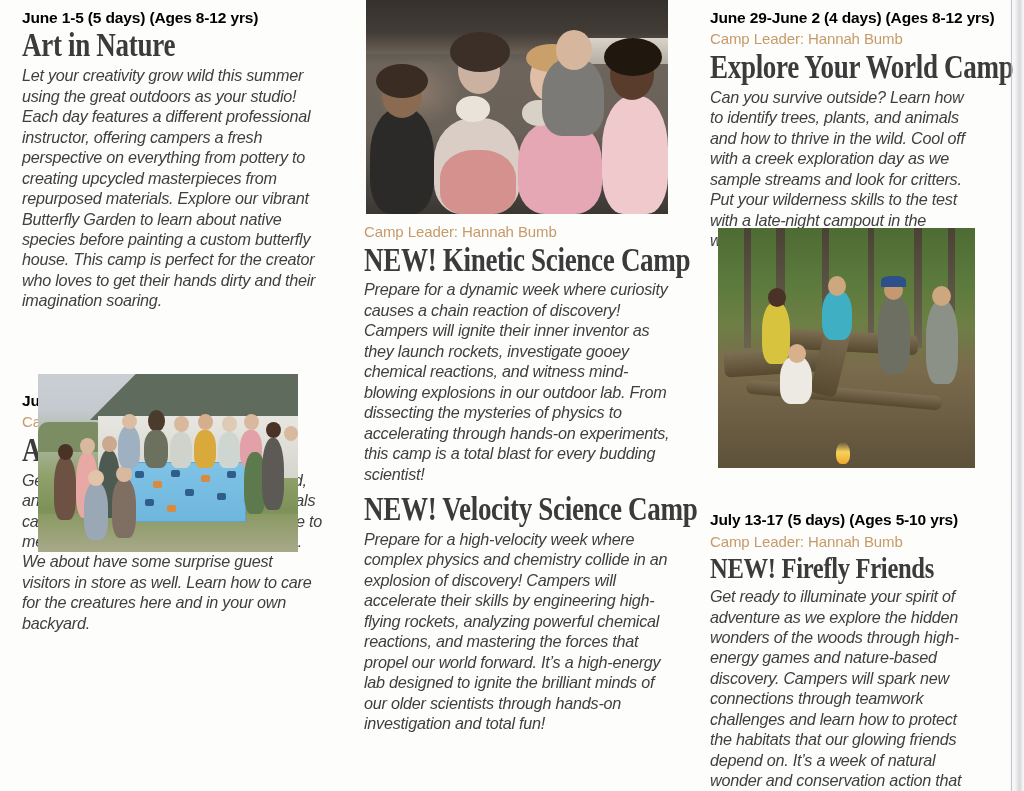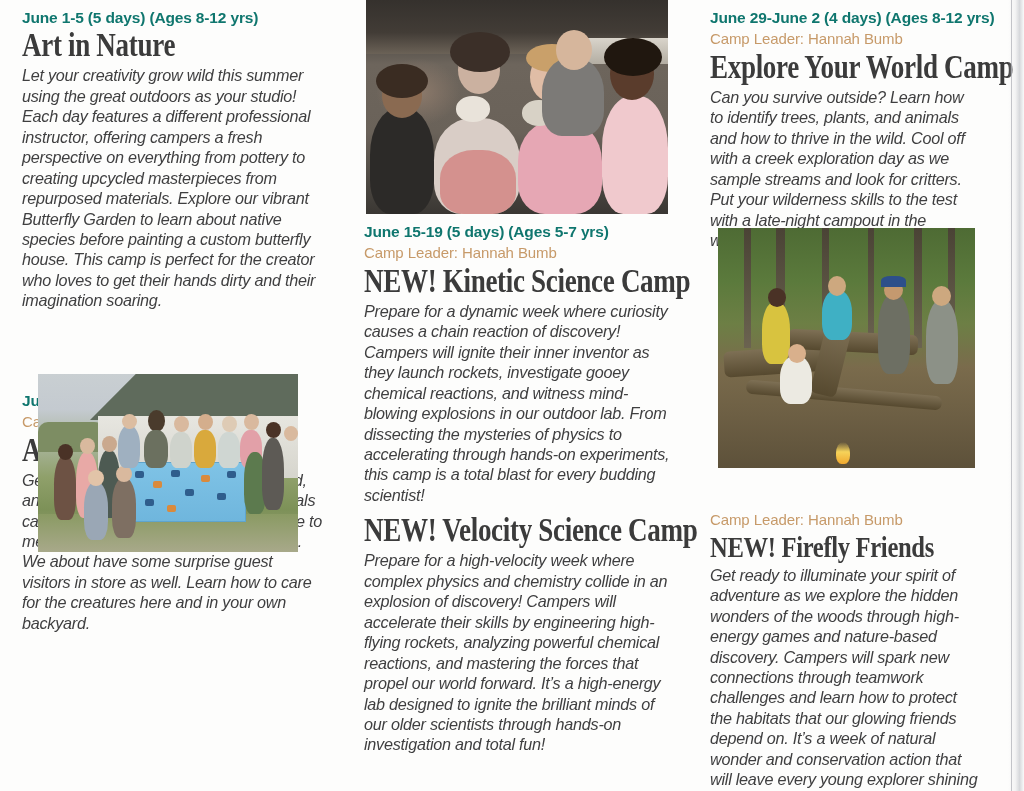--- a/index.html
+++ b/index.html
@@ -43,21 +43,21 @@
     height: 791px;
     box-sizing: border-box;
   }
   #col-1 { left: 0px;   width: 340px; padding: 8px 18px 0 22px; }
   #col-2 { left: 352px; width: 340px; padding: 0px 18px 0 12px; }
   #col-3 { left: 700px; width: 324px; padding: 8px 44px 0 10px; }
 
   .camp-block { margin-bottom: 2px; }
 
   .date-line {
-    color: #0f766e;
+    color: #000000;
     font-size: 15.5px;
     font-weight: bold;
     line-height: 1.32;
     letter-spacing: -0.15px;
     margin: 0 0 1px 0;
     white-space: nowrap;
   }
   .leader-line {
     color: #c79a69;
     font-size: 15px;
@@ -194,21 +194,20 @@
       <p class="camp-body">Get ready to make some furry, feathered, and scaly new best friends! At Animal Pals camp, you’ll go on a hands-on adventure to meet all the amazing creatures at FELC. We about have some surprise guest visitors in store as well. Learn how to care for the creatures here and in your own backyard.</p>
     </div>
 
   </div>
 
   <div class="column" id="col-2">
 
     <div style="height:222px;"></div>
 
     <div class="camp-block">
-      <div class="date-line">June 15-19 (5 days)  (Ages 5-7 yrs)</div>
       <div class="leader-line">Camp Leader: Hannah Bumb</div>
       <div class="camp-title">NEW! Kinetic Science Camp</div>
       <p class="camp-body">Prepare for a dynamic week where curiosity causes a chain reaction of discovery! Campers will ignite their inner inventor as they launch rockets, investigate gooey chemical reactions, and witness mind-blowing explosions in our outdoor lab. From dissecting the mysteries of physics to accelerating through hands-on experiments, this camp is a total blast for every budding scientist!</p>
     </div>
 
     <div class="camp-block" style="margin-top:9px;">
       <div class="camp-title">NEW! Velocity Science Camp</div>
       <p class="camp-body">Prepare for a high-velocity week where complex physics and chemistry collide in an explosion of discovery! Campers will accelerate their skills by engineering high-flying rockets, analyzing powerful chemical reactions, and mastering the forces that propel our world forward. It’s a high-energy lab designed to ignite the brilliant minds of our older scientists through hands-on investigation and total fun!</p>
     </div>
 
@@ -217,20 +216,21 @@
   <div class="column" id="col-3">
 
     <div class="camp-block">
       <div class="date-line">June 29-June 2 (4 days)  (Ages 8-12 yrs)</div>
       <div class="leader-line">Camp Leader: Hannah Bumb</div>
       <div class="camp-title">Explore Your World Camp</div>
       <p class="camp-body">Can you survive outside? Learn how to identify trees, plants, and animals and how to thrive in the wild. Cool off with a creek exploration day as we sample streams and look for critters. Put your wilderness skills to the test with a late-night campout in the woods.</p>
     </div>
 
     <div class="camp-block" style="margin-top:260px;">
+      <div class="date-line">July 13-17 (5 days)  (Ages 5-10 yrs)</div>
       <div class="leader-line">Camp Leader: Hannah Bumb</div>
       <div class="camp-title small">NEW! Firefly Friends</div>
       <p class="camp-body">Get ready to illuminate your spirit of adventure as we explore the hidden wonders of the woods through high-energy games and nature-based discovery. Campers will spark new connections through teamwork challenges and learn how to protect the habitats that our glowing friends depend on. It’s a week of natural wonder and conservation action that will leave every young explorer shining bright!</p>
     </div>
 
   </div>
 
   <div class="photo" id="photo-guinea-pigs">
     <div class="shelf"></div>
     <div class="counter"></div>

